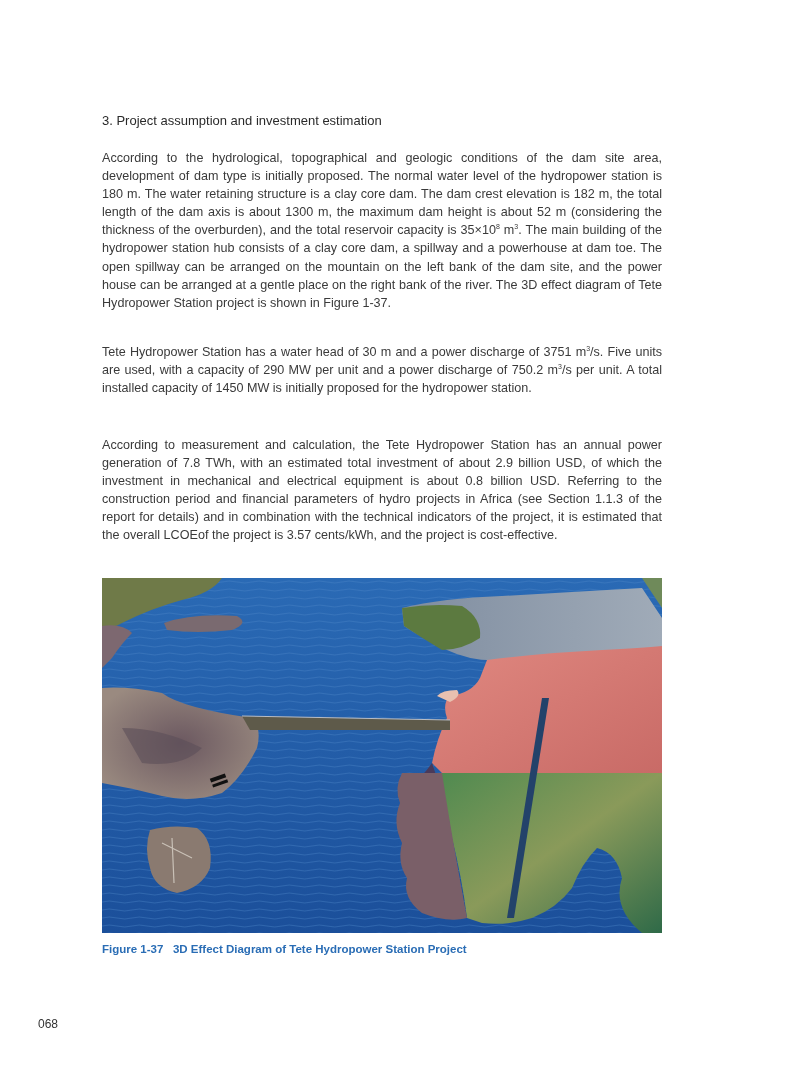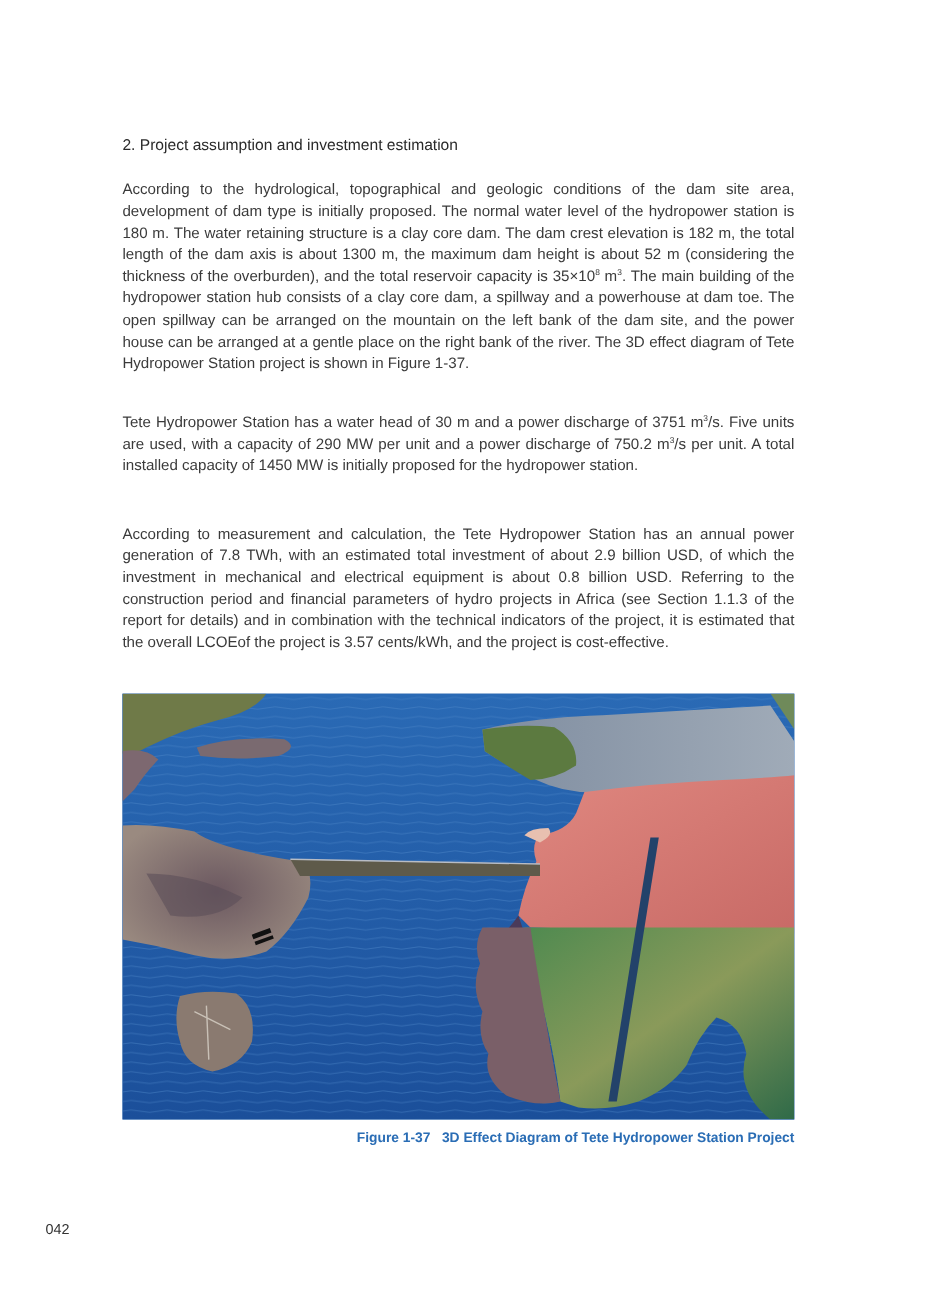--- a/index.html
+++ b/index.html
@@ -52,38 +52,38 @@
       overflow: hidden;
       background: #1f5da8;
     }
     .figure svg { display: block; }
 
     .caption {
       position: absolute;
       left: 102px;
       top: 943px;
       width: 560px;
-      text-align: right;
+      text-align: left;
       font-size: 11.5px;
       font-weight: bold;
       color: #2a6db5;
       white-space: pre;
     }
     .page-number {
       position: absolute;
       left: 38px;
       top: 1017px;
       font-size: 12px;
       color: #333333;
     }
   </style>
 </head>
 <body>
 
-<div class="heading">2. Project assumption and investment estimation</div>
+<div class="heading">3. Project assumption and investment estimation</div>
 
 <p class="para" id="p1"><span>According to the hydrological, topographical and geologic conditions of the dam site area, development of dam type is initially proposed. The normal water level of the hydropower station is 180 m. The water retaining structure is a clay core dam. The dam crest elevation is 182 m, the total length of the dam axis is about 1300 m, the maximum dam height is about 52 m (considering the thickness of the overburden), and the total reservoir capacity is 35×10</span><sup>8</sup><span> m</span><sup>3</sup><span>. The main building of the hydropower station hub consists of a clay core dam, a spillway and a powerhouse at dam toe. The open spillway can be arranged on the mountain on the left bank of the dam site, and the power house can be arranged at a gentle place on the right bank of the river. The 3D effect diagram of Tete Hydropower Station project is shown in Figure 1-37.</span></p>
 
 <p class="para" id="p2"><span>Tete Hydropower Station has a water head of 30 m and a power discharge of 3751 m</span><sup>3</sup><span>/s. Five units are used, with a capacity of 290 MW per unit and a power discharge of 750.2 m</span><sup>3</sup><span>/s per unit. A total installed capacity of 1450 MW is initially proposed for the hydropower station.</span></p>
 
 <p class="para" id="p3">According to measurement and calculation, the Tete Hydropower Station has an annual power generation of 7.8 TWh, with an estimated total investment of about 2.9 billion USD, of which the investment in mechanical and electrical equipment is about 0.8 billion USD. Referring to the construction period and financial parameters of hydro projects in Africa (see Section 1.1.3 of the report for details) and in combination with the technical indicators of the project, it is estimated that the overall LCOEof the project is 3.57 cents/kWh, and the project is cost-effective.</p>
 
 <div class="figure">
   <svg width="560" height="355" viewBox="0 0 560 355">
     <defs>
@@ -145,13 +145,13 @@
 
     <path d="M440 120 L447 120 L412 340 L405 340 Z" fill="#23426a"></path>
 
     <rect x="108" y="198" width="16" height="4" fill="#111" transform="rotate(-20 116 200)"></rect>
     <rect x="110" y="204" width="16" height="3" fill="#111" transform="rotate(-20 118 205)"></rect>
   </svg>
 </div>
 
 <div class="caption">Figure 1-37   3D Effect Diagram of Tete Hydropower Station Project</div>
 
-<div class="page-number">042</div>
+<div class="page-number">068</div>
 
 </body></html>

